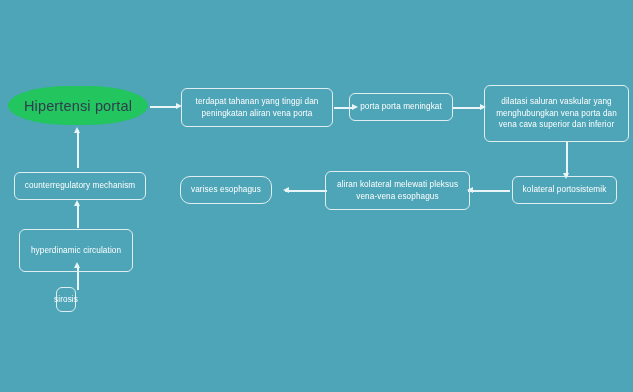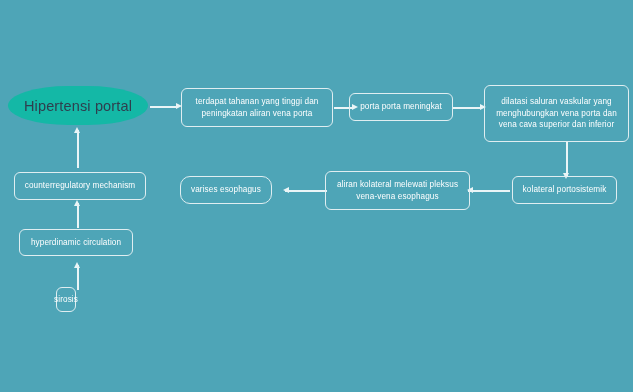--- a/index.html
+++ b/index.html
@@ -42,21 +42,21 @@
     white-space: pre-line;
   }
 
   
   .title-node {
     position: absolute;
     left: 8px;
     top: 86px;
     width: 140px;
     height: 39px;
-    background: #14b8a6;
+    background: #22c55e;
     border-radius: 50% / 58%;
     display: flex;
     align-items: center;
     justify-content: center;
   }
   .title-node .label {
     color: #2f3e4e;
     font-size: 14.5px;
     letter-spacing: 0.15px;
     white-space: nowrap;
@@ -157,21 +157,21 @@
   </div>
 
   <div class="node" style="left:180px; top:176px; width:92px; height:28px;border-radius:10px;">
     <span class="label">varises esophagus</span>
   </div>
 
   <div class="node" style="left:14px; top:172px; width:132px; height:28px;">
     <span class="label">counterregulatory mechanism</span>
   </div>
 
-  <div class="node" style="left:19px; top:229px; width:114px; height:27px;">
+  <div class="node" style="left:19px; top:229px; width:114px; height:43px;">
     <span class="label">hyperdinamic circulation</span>
   </div>
 
   <div class="node" style="left:56px; top:287px; width:20px; height:25px;">
     <span class="label">sirosis</span>
   </div>
 
 </div>
 
 </body></html>

